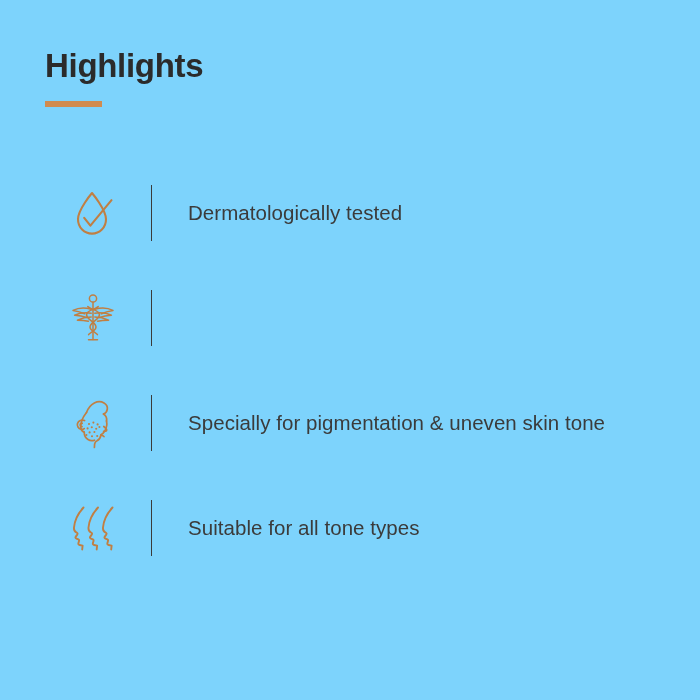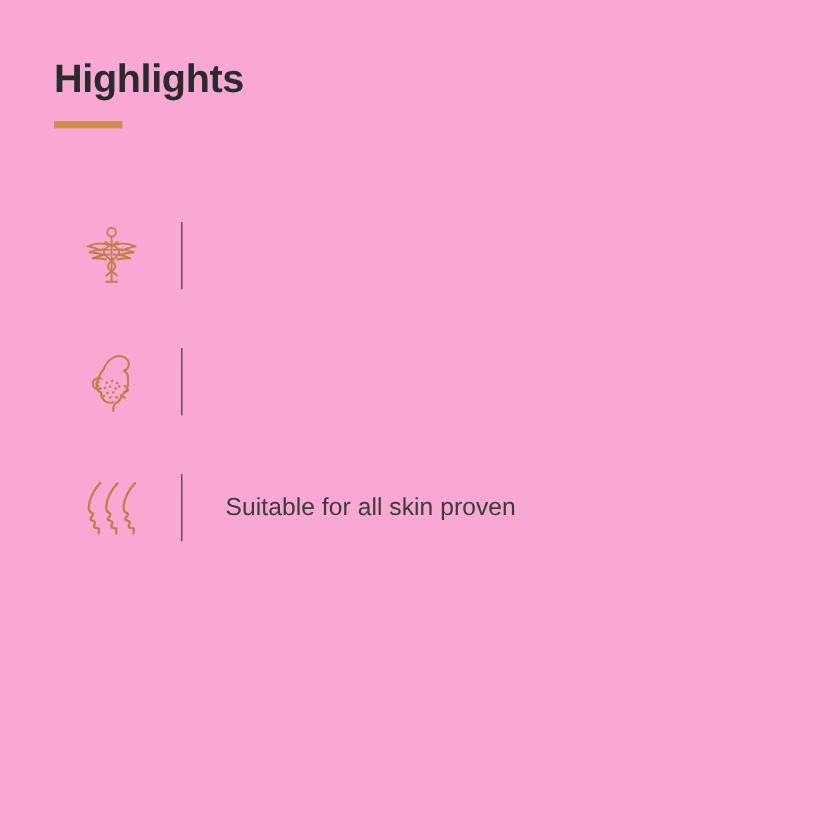--- a/index.html
+++ b/index.html
@@ -12,21 +12,21 @@
     background: #FFFFFF;
     font-family: "Liberation Sans", sans-serif;
     overflow: hidden;
   }
 
   .panel {
     position: relative;
     width: 700px;
     height: 700px;
     box-sizing: border-box;
-    background: #f9a8d4;
+    background: #7dd3fc;
   }
 
   
   .header {
     position: absolute;
     left: 45px;
     top: 48px;
   }
   .header-title {
     font-size: 33px;
@@ -95,20 +95,30 @@
 
 <div class="panel">
 
   <div class="header">
     <h1 class="header-title">Highlights</h1>
     <div class="header-rule"></div>
   </div>
 
   <div class="highlight-list">
 
+    <div class="highlight-row">
+      <div class="icon-cell">
+        <svg width="50" height="54" viewBox="0 0 50 54" fill="none" stroke="#C07F43" stroke-width="2.1" stroke-linecap="round" stroke-linejoin="round">
+          <path d="M24 7 C24 7 10 23.5 10 33.2 C10 41.4 16.3 47.6 24 47.6 C31.7 47.6 38 41.4 38 33.2 C38 23.5 24 7 24 7 Z"></path>
+          <path d="M16.2 31.8 L22.4 39.6 L43.5 14.2"></path>
+        </svg>
+      </div>
+      <div class="row-divider"></div>
+      <div class="row-label">Dermatologically tested</div>
+    </div>
 
     <div class="highlight-row">
       <div class="icon-cell">
         <svg width="52" height="56" viewBox="0 0 52 56" fill="none" stroke="#C07F43" stroke-width="1.5" stroke-linecap="round" stroke-linejoin="round">
 
           <circle cx="26" cy="8.5" r="3.6"></circle>
 
           <path d="M26 12.4 L26 49.5"></path>
 
           <path d="M21.5 49.8 L30.5 49.8"></path>
@@ -157,20 +167,21 @@
             <circle cx="24.6" cy="38.4" r="1.05"></circle>
             <circle cx="29.4" cy="38.0" r="1.05"></circle>
             <circle cx="34.4" cy="33.0" r="1.05"></circle>
             <circle cx="27.0" cy="42.2" r="1.05"></circle>
             <circle cx="32.2" cy="42.0" r="1.05"></circle>
             <circle cx="21.4" cy="41.0" r="1.05"></circle>
           </g>
         </svg>
       </div>
       <div class="row-divider"></div>
+      <div class="row-label">Specially for pigmentation &amp; uneven skin tone</div>
     </div>
 
     <div class="highlight-row">
       <div class="icon-cell">
         <svg width="60" height="56" viewBox="0 0 60 56" fill="none" stroke="#C07F43" stroke-width="1.9" stroke-linecap="round" stroke-linejoin="round">
 
           <g>
             <path d="M20.5 7.5 C15 13.5 11.5 21 11 27.5 C10.8 30 11.6 31.6 13.4 32.4
                      C14.6 32.9 14.8 33.6 14.2 34.6 L12.8 36.6 C12.2 37.5 12.4 38.2 13.4 38.6
                      L15.4 39.4 C16 39.7 16.2 40.2 16 40.9 L15.4 43.2 C15.2 44.1 15.6 44.8 16.6 45
@@ -186,17 +197,17 @@
 
           <g transform="translate(29,0)">
             <path d="M20.5 7.5 C15 13.5 11.5 21 11 27.5 C10.8 30 11.6 31.6 13.4 32.4
                      C14.6 32.9 14.8 33.6 14.2 34.6 L12.8 36.6 C12.2 37.5 12.4 38.2 13.4 38.6
                      L15.4 39.4 C16 39.7 16.2 40.2 16 40.9 L15.4 43.2 C15.2 44.1 15.6 44.8 16.6 45
                      L19.6 45.6 L19.2 49.5"></path>
           </g>
         </svg>
       </div>
       <div class="row-divider"></div>
-      <div class="row-label">Suitable for all skin proven</div>
+      <div class="row-label">Suitable for all tone types</div>
     </div>
 
   </div>
 </div>
 
 </body></html>

